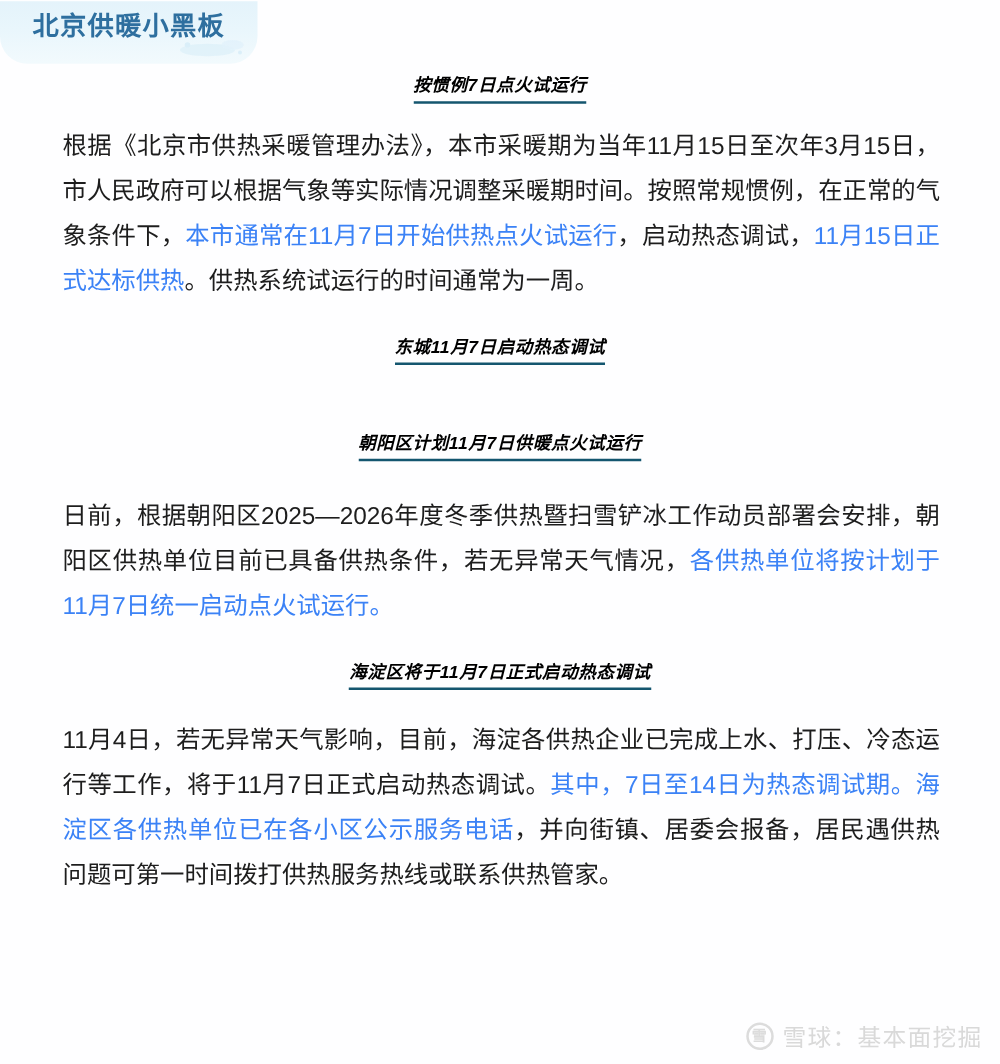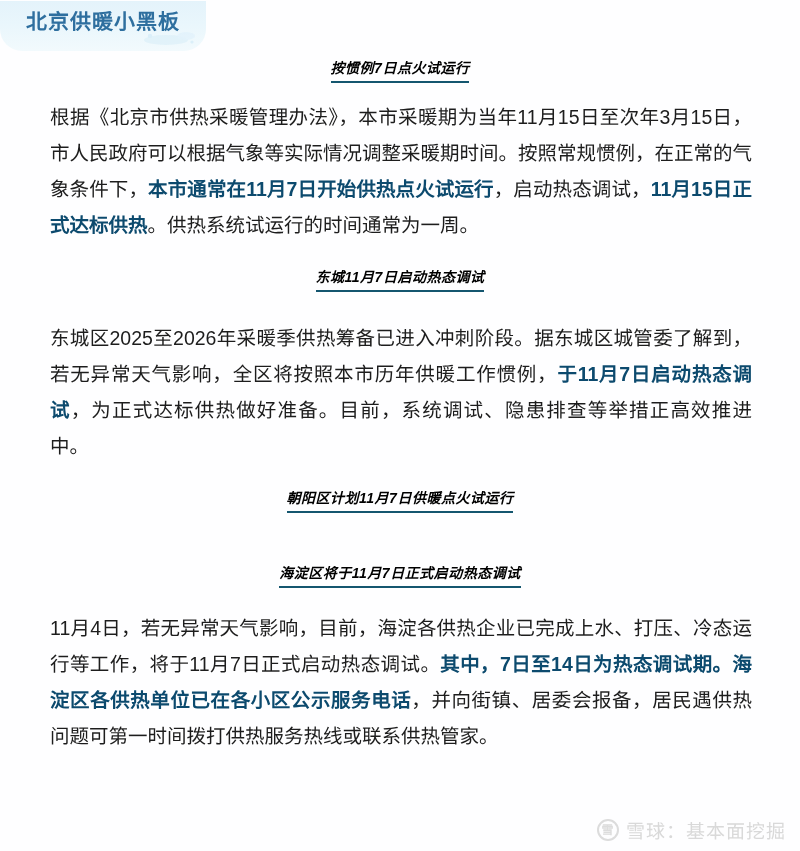--- a/index.html
+++ b/index.html
@@ -84,21 +84,21 @@
   .para {
     font-size: 19.5px;
     line-height: 36px;
     color: #1d1d1d;
     text-align: justify;
     text-justify: inter-ideograph;
     margin: 0;
     padding: 0 48px 0 50px;
     letter-spacing: 0px;
   }
-  .para b, .para strong { font-weight: 700; color: #0c4a6e; }
+  .para b, .para strong { font-weight: 400; color: #3b82f6; }
 
   .sec { margin: 0; }
 
   
   .s1-pre  { height: 12px; }
   .s1-post { height: 16px; }
   .s2-pre  { height: 24px; }
   .s2-post { height: 28px; }
   .s3-pre  { height: 24px; }
   .s3-post { height: 26px; }
@@ -156,26 +156,26 @@
       <div class="sec">
         <div class="s1-pre"></div>
         <div class="section-heading"><span class="htxt">按惯例7日点火试运行</span></div>
         <div class="s1-post"></div>
         <p class="para"><span>根据《北京市供热采暖管理办法》，本市采暖期为当年11月15日至次年3月15日，市人民政府可以根据气象等实际情况调整采暖期时间。按照常规惯例，在正常的气象条件下，</span><b>本市通常在11月7日开始供热点火试运行</b><span>，启动热态调试，</span><b>11月15日正式达标供热</b><span>。供热系统试运行的时间通常为一周。</span></p>
       </div>
       <div class="sec">
         <div class="s2-pre"></div>
         <div class="section-heading"><span class="htxt">东城11月7日启动热态调试</span></div>
         <div class="s2-post"></div>
-        <p class="para"><span>东城区2025至2026年采暖季供热筹备已进入冲刺阶段。据东城区城管委了解到，若无异常天气影响，全区将按照本市历年供暖工作惯例，</span><b>于11月7日启动热态调试</b><span>，为正式达标供热做好准备。目前，系统调试、隐患排查等举措正高效推进中。</span></p>
       </div>
       <div class="sec">
         <div class="s3-pre"></div>
         <div class="section-heading"><span class="htxt">朝阳区计划11月7日供暖点火试运行</span></div>
         <div class="s3-post"></div>
+        <p class="para"><span>日前，根据朝阳区2025—2026年度冬季供热暨扫雪铲冰工作动员部署会安排，朝阳区供热单位目前已具备供热条件，若无异常天气情况，</span><b>各供热单位将按计划于11月7日统一启动点火试运行。</b></p>
       </div>
       <div class="sec">
         <div class="s4-pre"></div>
         <div class="section-heading"><span class="htxt">海淀区将于11月7日正式启动热态调试</span></div>
         <div class="s4-post"></div>
         <p class="para"><span>11月4日，若无异常天气影响，目前，海淀各供热企业已完成上水、打压、冷态运行等工作，将于11月7日正式启动热态调试。</span><b>其中，7日至14日为热态调试期。海淀区各供热单位已在各小区公示服务电话</b><span>，并向街镇、居委会报备，居民遇供热问题可第一时间拨打供热服务热线或联系供热管家。</span></p>
       </div>
     </div>
 
   <div class="watermark">

